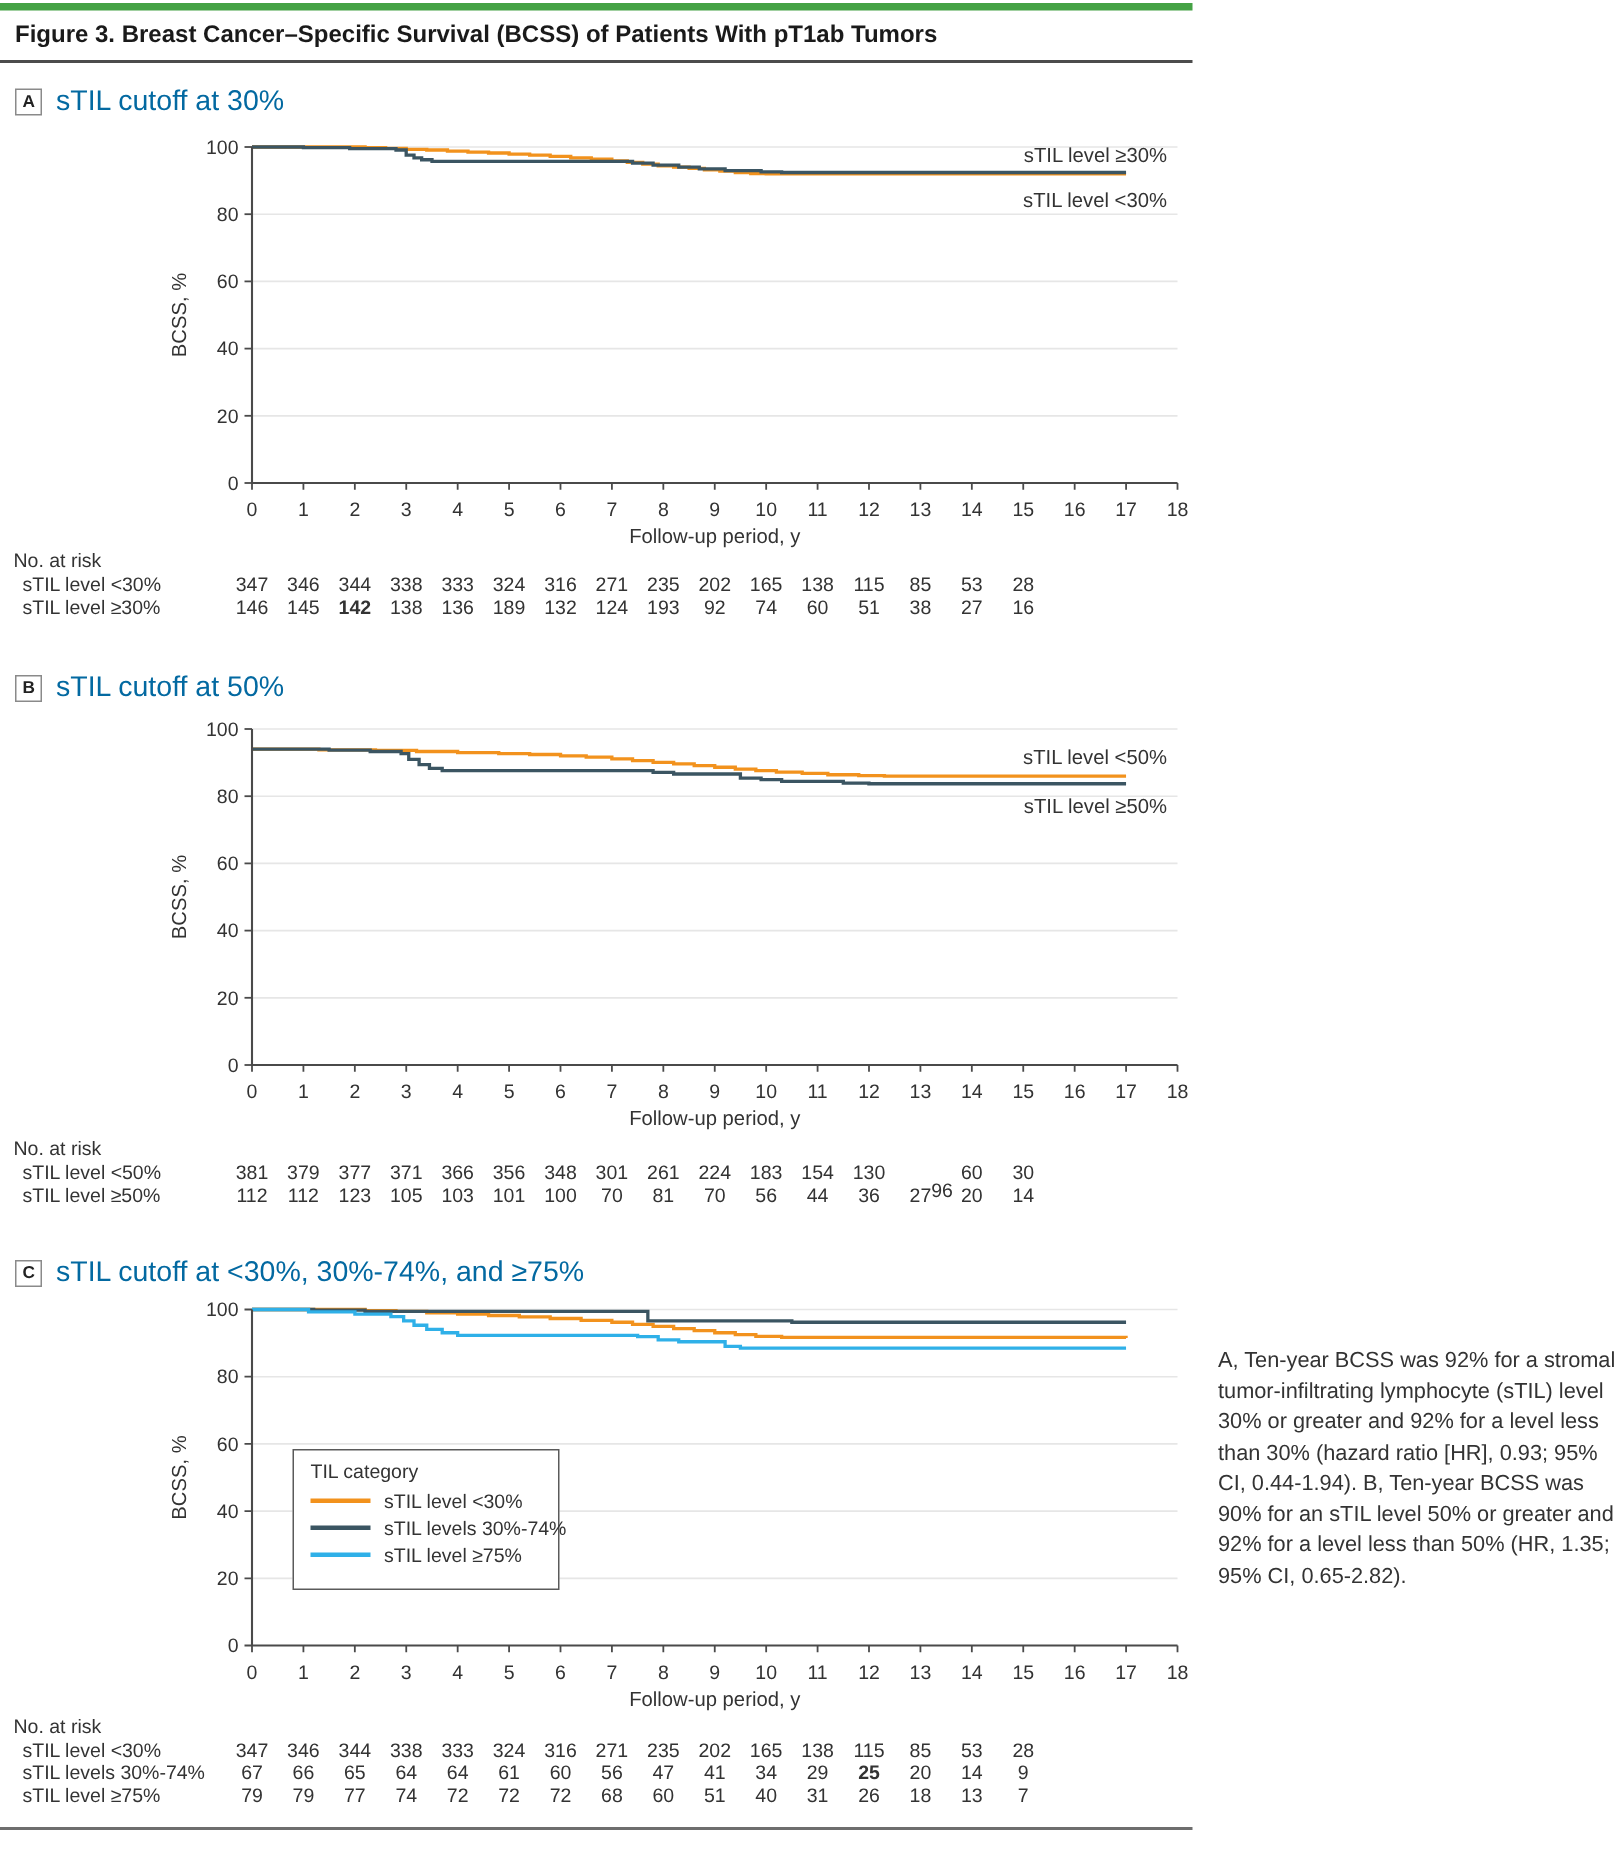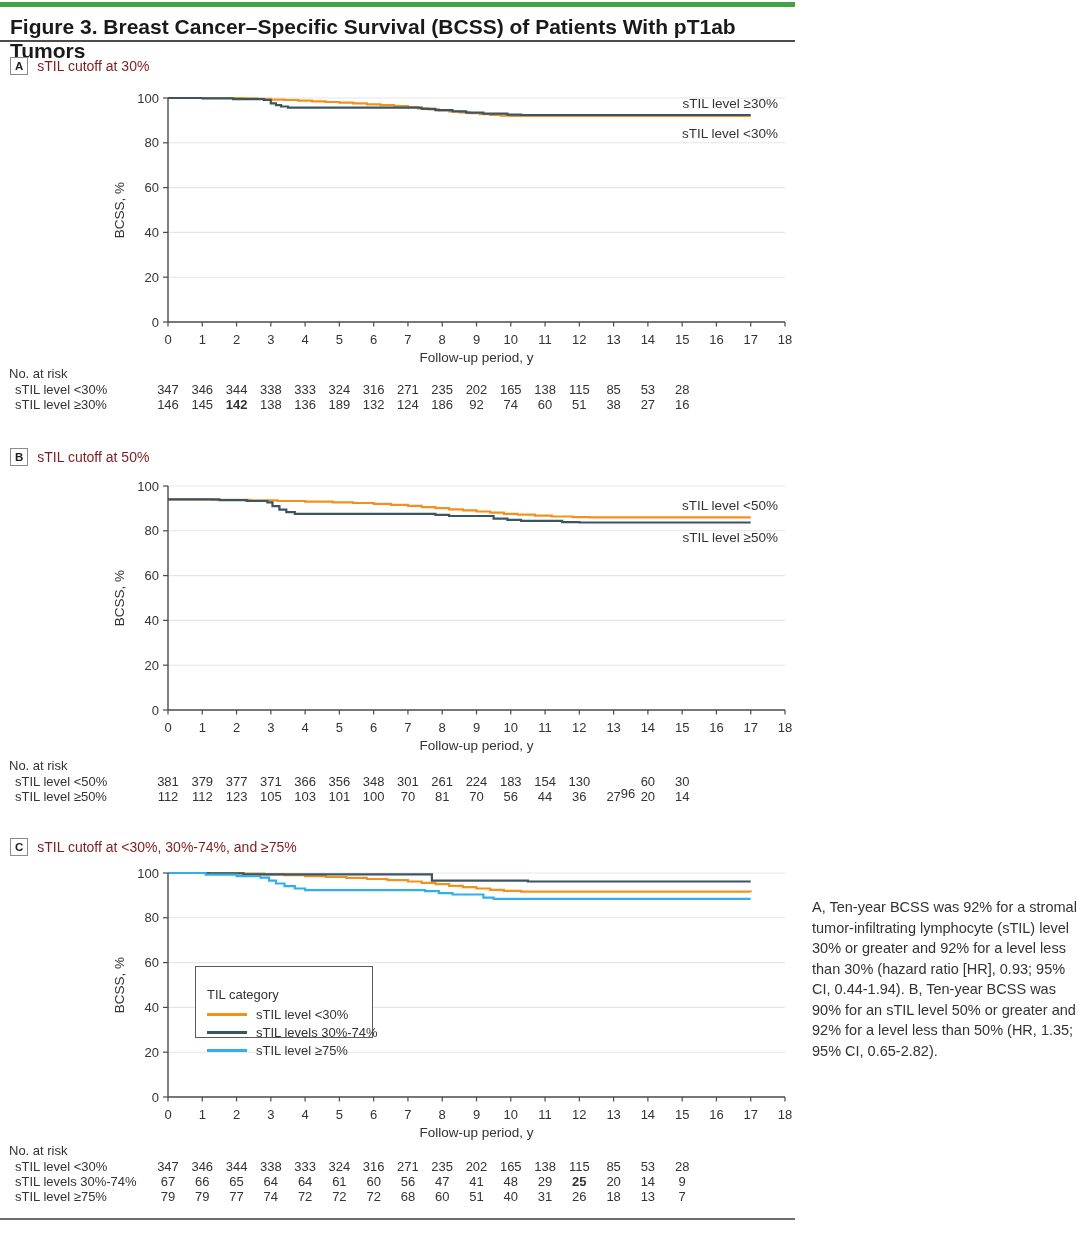--- a/index.html
+++ b/index.html
@@ -1,34 +1,34 @@
 <!DOCTYPE html>
 <html><head>
 <meta charset="utf-8">
 <style>
   html,body{margin:0;padding:0;background:#fff;}
   #page{position:relative;width:1080px;height:1238px;background:#fff;overflow:hidden;
         font-family:"Liberation Sans",sans-serif;color:#333;}
   .green-bar{position:absolute;left:0;top:2px;width:795px;height:5px;}
-  .fig-title{position:absolute;left:10px;top:15px;width:790px;font-size:21px;font-weight:bold;color:#1a1a1a;}
+  .fig-title{position:absolute;left:10px;top:15px;width:790px;font-size:16px;font-weight:bold;color:#1a1a1a;}
   .title-rule{position:absolute;left:0;top:40px;width:795px;height:2px;background:#4c4c4c;}
   .bottom-rule{position:absolute;left:0;top:1218px;width:795px;height:2px;background:#6e6e6e;}
   .panel-header{position:absolute;left:10px;display:flex;align-items:center;gap:9px;}
   .panel-letter{display:inline-block;border:1px solid #8a8a8a;padding:0 4px;height:16px;line-height:16px;
                 font-size:11.5px;font-weight:bold;color:#222;background:#fff;}
-  .panel-title{font-size:14px;color:#7f1d1d;}
+  .panel-title{font-size:19px;color:#0369a1;}
   svg.chart{position:absolute;left:0;}
   svg text{font-family:"Liberation Sans",sans-serif;fill:#333;}
   .risk{position:absolute;left:0;width:810px;font-size:13px;color:#333;}
   .risk-header{position:absolute;left:9px;top:0;}
   .risk-row{position:absolute;left:0;width:100%;height:15px;}
   .risk-label{position:absolute;left:15px;white-space:nowrap;}
   .risk-num{position:absolute;width:36px;text-align:center;}
-  .legend{position:absolute;left:195px;top:966px;width:178px;height:72px;border:1.5px solid #5a5a5a;
-          background:#fff;box-sizing:border-box;padding:20px 0 0 11px;z-index:5;}
+  .legend{position:absolute;left:195px;top:966px;width:178px;height:94px;border:1.5px solid #5a5a5a;
+          background:#fff;box-sizing:border-box;padding:6px 0 0 11px;z-index:5;}
   .legend-title{font-size:13px;color:#333;margin-bottom:3px;}
   .legend-row{display:flex;align-items:center;height:18px;}
   .legend-swatch{display:inline-block;width:40px;height:3px;margin-right:9px;flex:0 0 40px;}
   .legend-label{font-size:13px;white-space:nowrap;}
   .caption{position:absolute;left:812px;top:897px;width:268px;font-size:14.5px;line-height:20.5px;color:#333;}
   .caption p{margin:0;}
 </style>
 </head>
 <body>
 
@@ -130,21 +130,21 @@
       <div class="risk-row" style="top: 31px;">
         <span class="risk-label">sTIL level ≥30%</span>
         <span class="risk-num" style="left: 150px;">146</span>
         <span class="risk-num" style="left: 184.278px;">145</span>
         <span class="risk-num" style="left: 218.556px; font-weight: bold;">142</span>
         <span class="risk-num" style="left: 252.833px;">138</span>
         <span class="risk-num" style="left: 287.111px;">136</span>
         <span class="risk-num" style="left: 321.389px;">189</span>
         <span class="risk-num" style="left: 355.667px;">132</span>
         <span class="risk-num" style="left: 389.944px;">124</span>
-        <span class="risk-num" style="left: 424.222px;">186</span>
+        <span class="risk-num" style="left: 424.222px;">193</span>
         <span class="risk-num" style="left: 458.5px;">92</span>
         <span class="risk-num" style="left: 492.778px;">74</span>
         <span class="risk-num" style="left: 527.056px;">60</span>
         <span class="risk-num" style="left: 561.333px;">51</span>
         <span class="risk-num" style="left: 595.611px;">38</span>
         <span class="risk-num" style="left: 629.889px;">27</span>
         <span class="risk-num" style="left: 664.167px;">16</span>
       </div>
     </div>
 
@@ -353,21 +353,21 @@
         <span class="risk-num" style="left: 150px;">67</span>
         <span class="risk-num" style="left: 184.278px;">66</span>
         <span class="risk-num" style="left: 218.556px;">65</span>
         <span class="risk-num" style="left: 252.833px;">64</span>
         <span class="risk-num" style="left: 287.111px;">64</span>
         <span class="risk-num" style="left: 321.389px;">61</span>
         <span class="risk-num" style="left: 355.667px;">60</span>
         <span class="risk-num" style="left: 389.944px;">56</span>
         <span class="risk-num" style="left: 424.222px;">47</span>
         <span class="risk-num" style="left: 458.5px;">41</span>
-        <span class="risk-num" style="left: 492.778px;">48</span>
+        <span class="risk-num" style="left: 492.778px;">34</span>
         <span class="risk-num" style="left: 527.056px;">29</span>
         <span class="risk-num" style="left: 561.333px; font-weight: bold;">25</span>
         <span class="risk-num" style="left: 595.611px;">20</span>
         <span class="risk-num" style="left: 629.889px;">14</span>
         <span class="risk-num" style="left: 664.167px;">9</span>
       </div>
       <div class="risk-row" style="top: 46px;">
         <span class="risk-label">sTIL level ≥75%</span>
         <span class="risk-num" style="left: 150px;">79</span>
         <span class="risk-num" style="left: 184.278px;">79</span>

